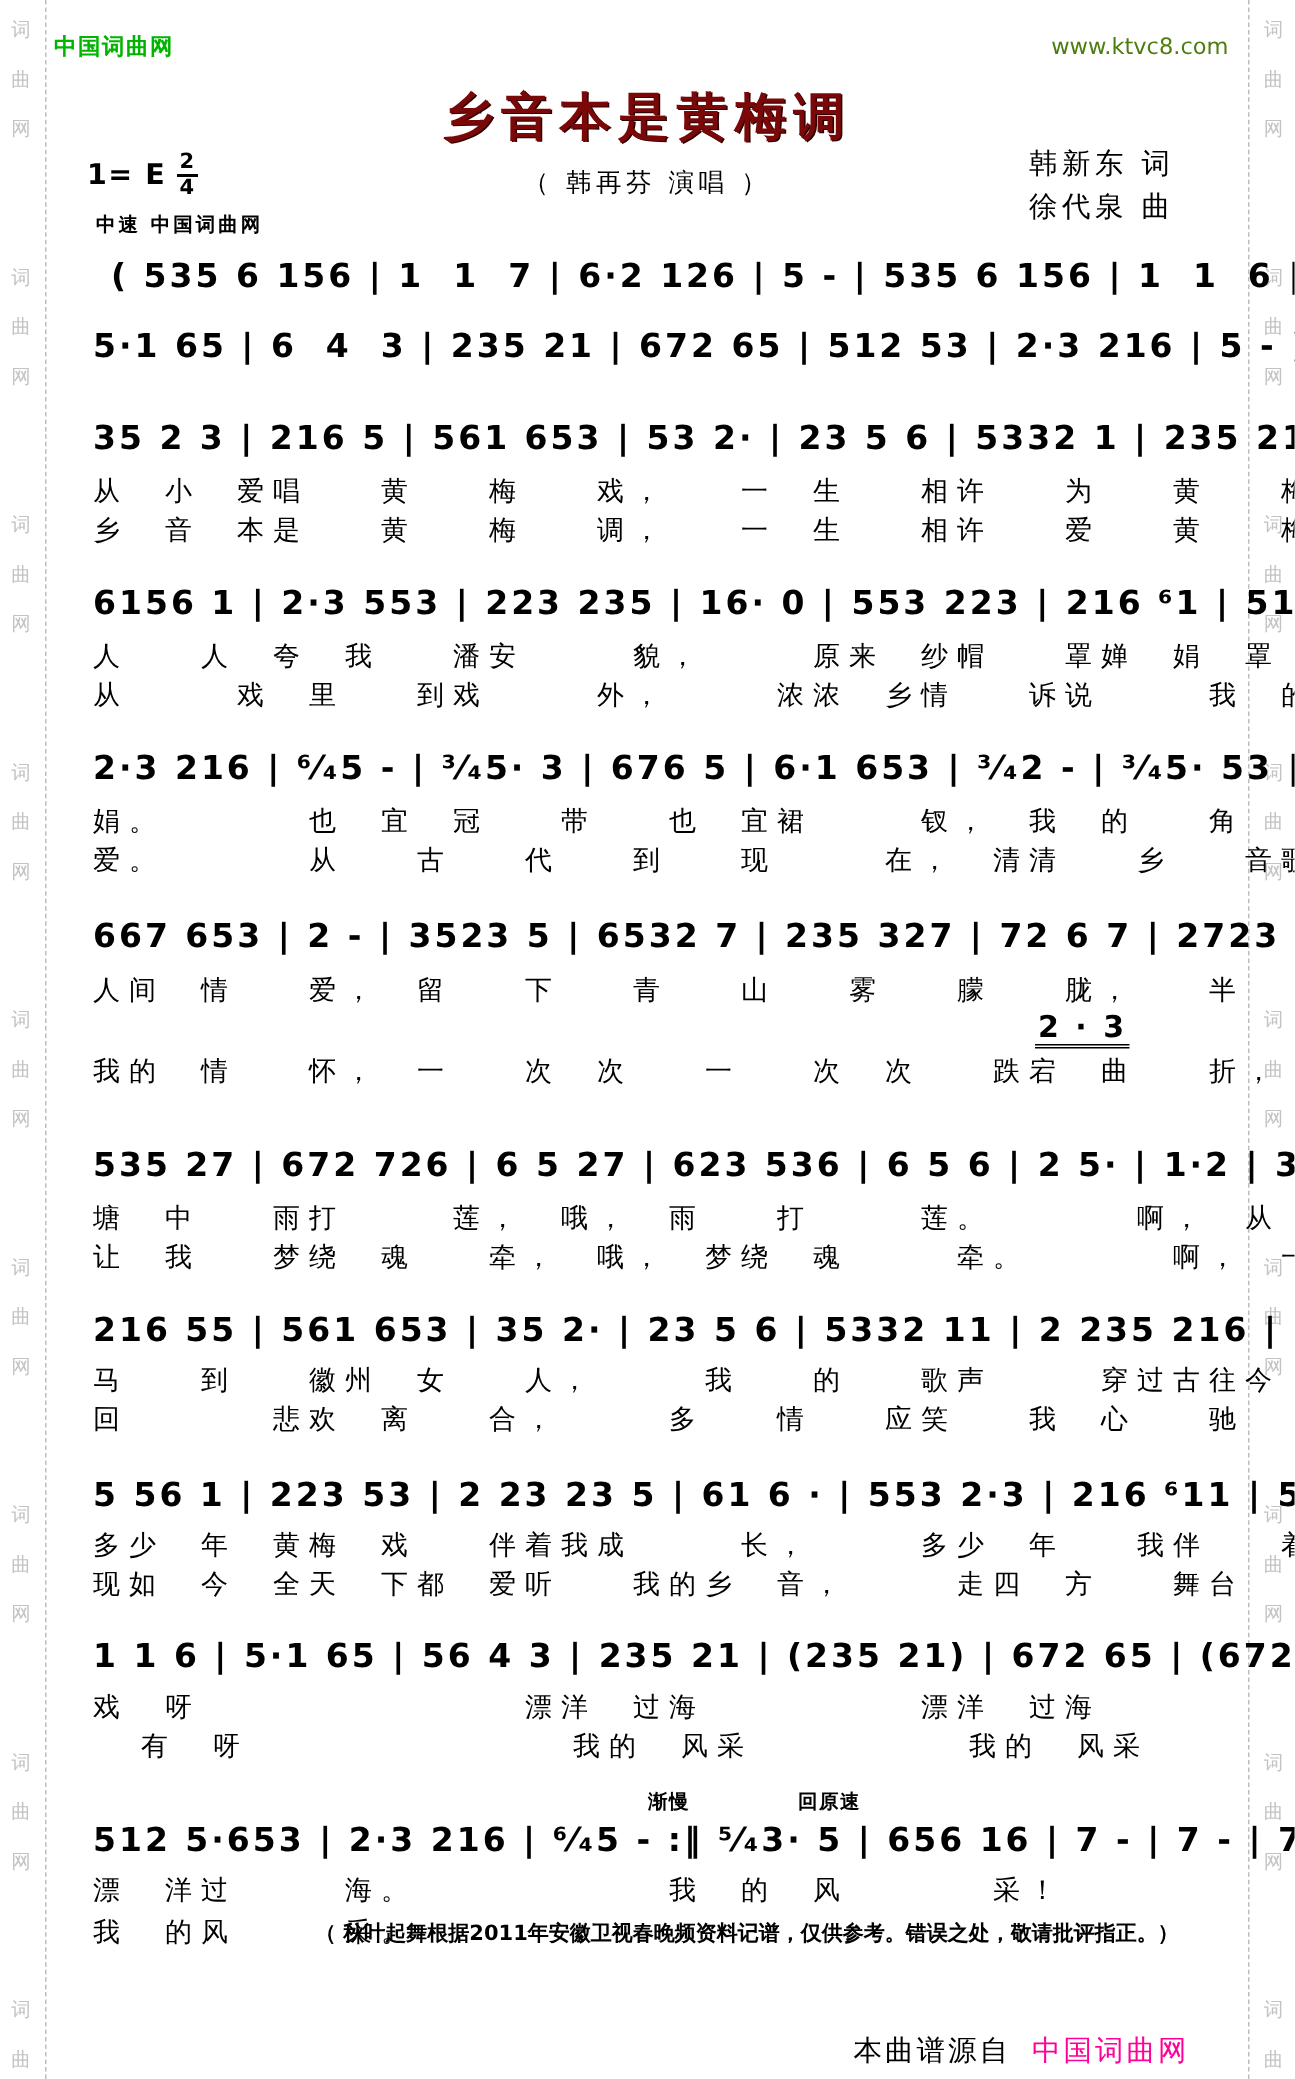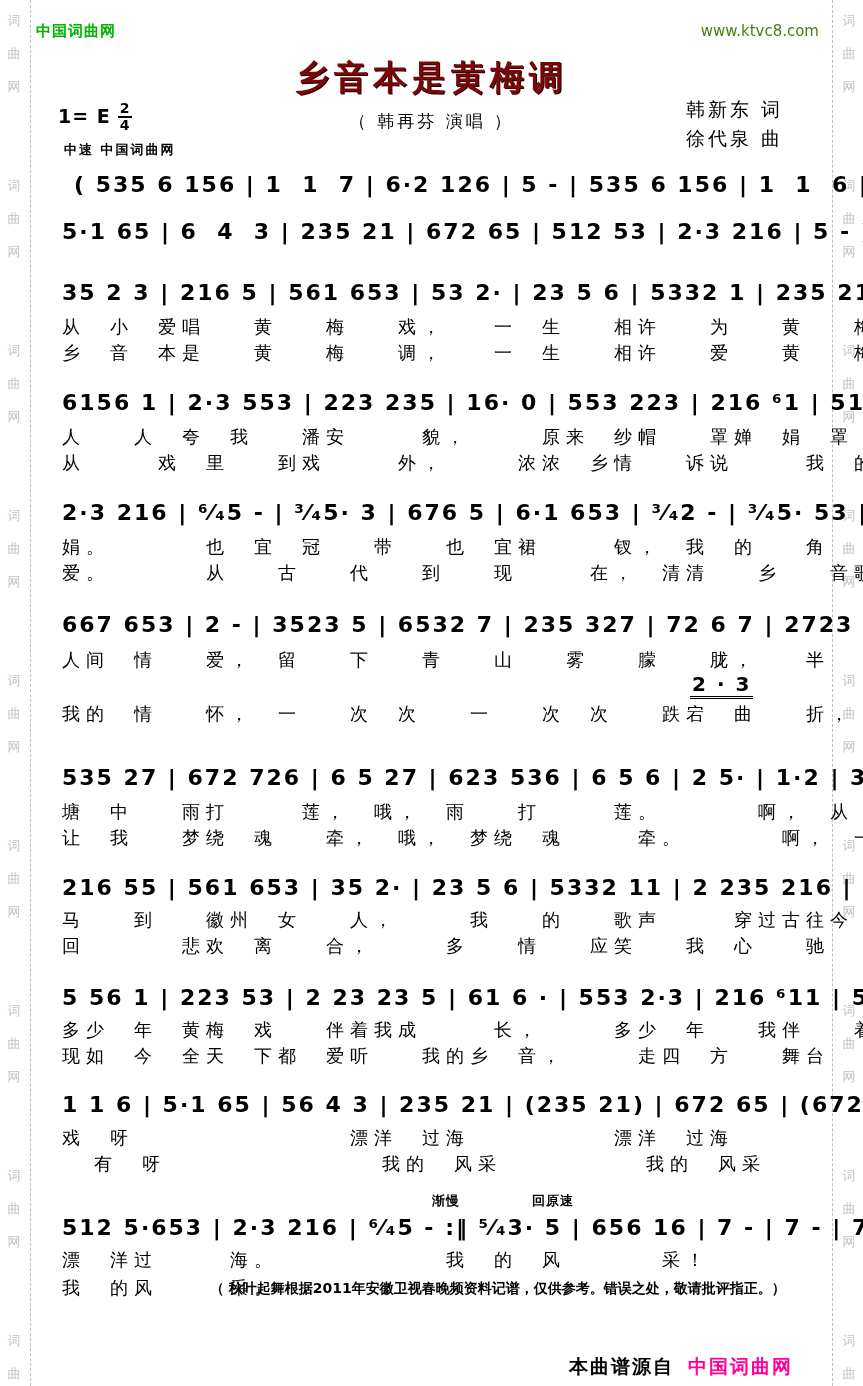--- a/index.html
+++ b/index.html
@@ -31,21 +31,21 @@
   .credits{position:absolute;right:80px;top:95px;font-weight:normal;font-size:19px;line-height:29px;font-family:"DejaVu Serif",serif;letter-spacing:3px;}
   .tempo{position:absolute;left:64px;top:141px;font-size:13px;font-weight:bold;letter-spacing:2px;}
   .music{
     position:absolute;left:62px;right:36px;font-weight:bold;font-size:22px;
     letter-spacing:2px;white-space:pre;
   }
   .lyric{position:absolute;left:62px;right:36px;font-size:18px;letter-spacing:6px;white-space:pre;}
   .small-note{position:absolute;font-weight:bold;font-size:20px;letter-spacing:2px;border-bottom:3px double #000;padding:0 2px;}
   .tempo-mark{position:absolute;font-size:13px;font-weight:bold;letter-spacing:1px;}
   .footnote{position:absolute;left:210px;top:1280px;font-size:14px;font-weight:bold;letter-spacing:0;}
-  .footer{position:absolute;top:1332px;right:70px;font-size:19px;font-weight:bold;letter-spacing:2px;white-space:pre;}
+  .footer{position:absolute;top:1332px;right:70px;font-size:19px;font-weight:normal;letter-spacing:2px;white-space:pre;}
   .footer .brand{color:#ff0099;margin-left:14px;}
 </style>
 </head>
 <body>
 
 <div class="watermark wm-left">词
 曲
 网
 
 

